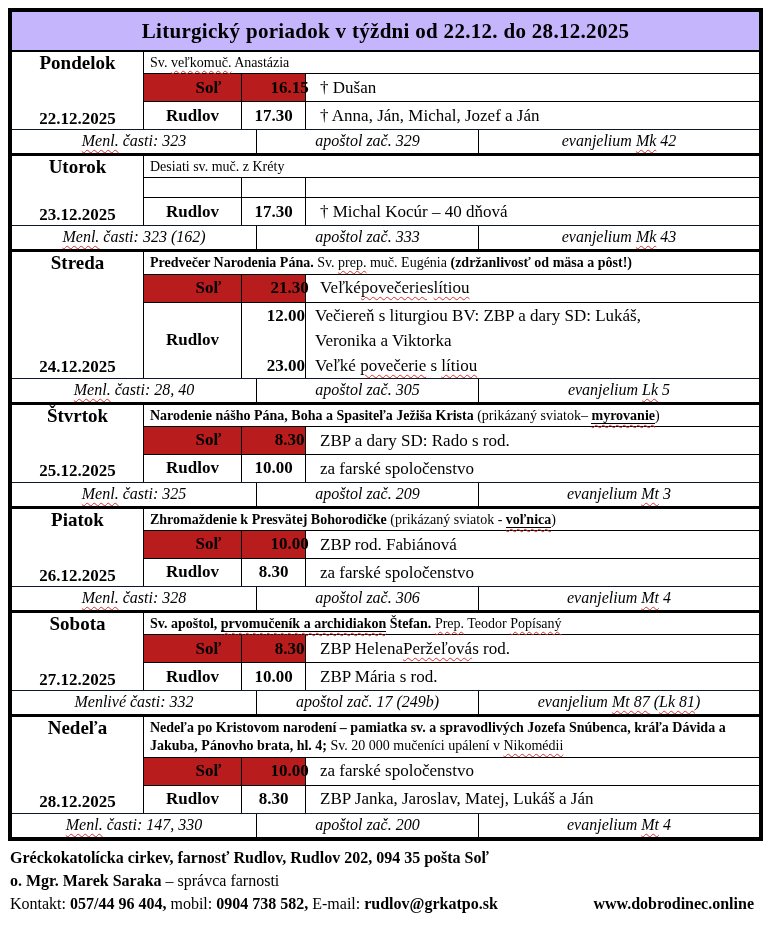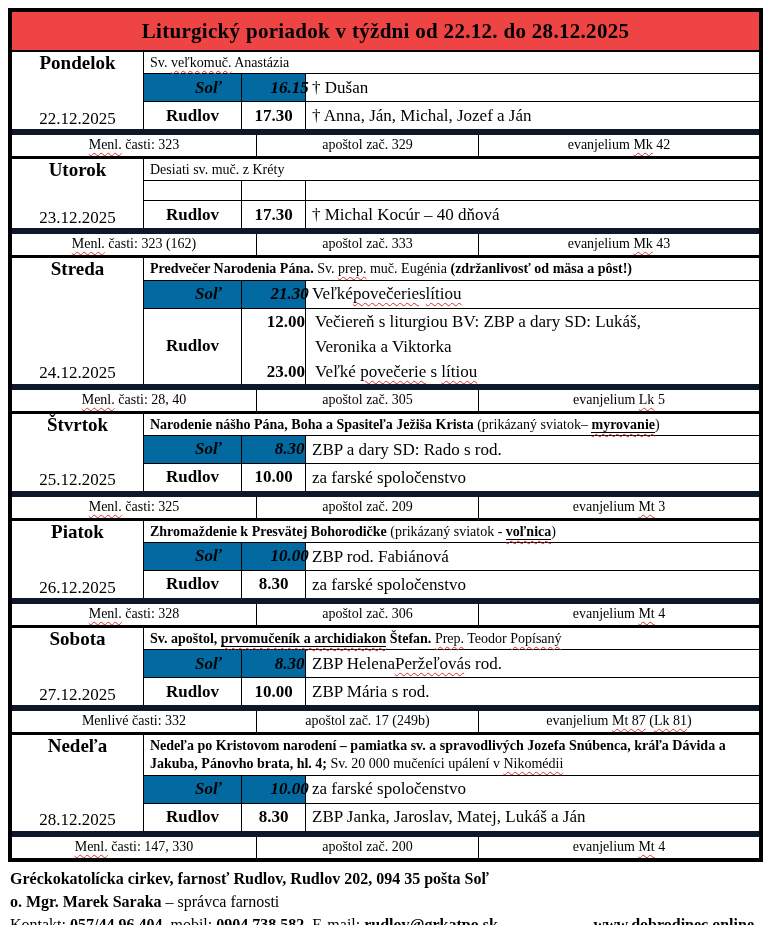--- a/index.html
+++ b/index.html
@@ -8,21 +8,21 @@
     font-family:"Liberation Serif","DejaVu Serif",serif;
     color:#000;
   }
   .page{padding:8px 8px 0 8px;box-sizing:border-box;}
   .lit-table{
     width:755px;box-sizing:border-box;
     border:4px solid #000;
     background:#fff;
   }
   .title-row{
-    background:#ef4444;
+    background:#c4b5fd;
     border-bottom:2px solid #000;
     text-align:center;
     font-weight:bold;
     font-size:21px;
     padding:7px 0 6px 0;
     letter-spacing:.3px;
   }
   section.day{
     display:grid;
     grid-template-columns:132px 1fr;
@@ -30,21 +30,21 @@
   }
   section.day:last-of-type{border-bottom:none;}
   .day-col{
     grid-column:1;
     border-right:1px solid #000;
     display:flex;flex-direction:column;
     justify-content:space-between;align-items:center;
     text-align:center;
   }
   .day-name{font-weight:bold;font-size:19px;line-height:1.15;}
-  .day-date{font-weight:normal;font-size:17px;line-height:1.2;}
+  .day-date{font-weight:bold;font-size:17px;line-height:1.2;}
   .day-body{grid-column:2;display:flex;flex-direction:column;}
   .feast{
     border-bottom:1px solid #000;
     font-size:14px;
     line-height:1.3;
     padding:2px 6px 1px 6px;
     min-height:18px;
   }
   .svc-row{
     display:grid;
@@ -53,43 +53,44 @@
     min-height:27px;
   }
   .svc-row.last{border-bottom:none;flex:1;}
   .svc-row.short{min-height:19px;}
   .place,.time{
     border-right:1px solid #000;
     display:flex;align-items:center;justify-content:center;
     font-weight:bold;font-size:17px;
     text-align:center;
   }
-  .sol{background:#0369a1;font-style:italic;padding-left:32px;}
+  .sol{background:#b91c1c;padding-left:32px;}
   .desc{
     font-size:17px;
     display:flex;align-items:center;
-    padding:1px 4px 1px 6px;
+    padding:1px 4px 1px 14px;
     line-height:1.25;
   }
   
   .tcol,.dcol{display:block;padding:0;}
   .tcol .tline{
     height:25px;line-height:25px;text-align:right;
     font-weight:bold;font-size:17px;
   }
   .dcol .dline{
     height:25px;line-height:25px;
     font-size:17px;padding-left:9px;
   }
   .menl{
     grid-column:1 / -1;
-    border-top:6px solid #0f172a;
+    border-top:1px solid #0f172a;
     display:grid;
     grid-template-columns:245px 222px 1fr;
-    font-size:14px;
+    font-size:16px;
+    font-style:italic;
   }
   .mc{
     border-right:1px solid #000;
     text-align:center;
     padding:2px 2px 3px 2px;
   }
   .mc.last{border-right:none;}
   
   .b{font-weight:bold;}
   .w{

